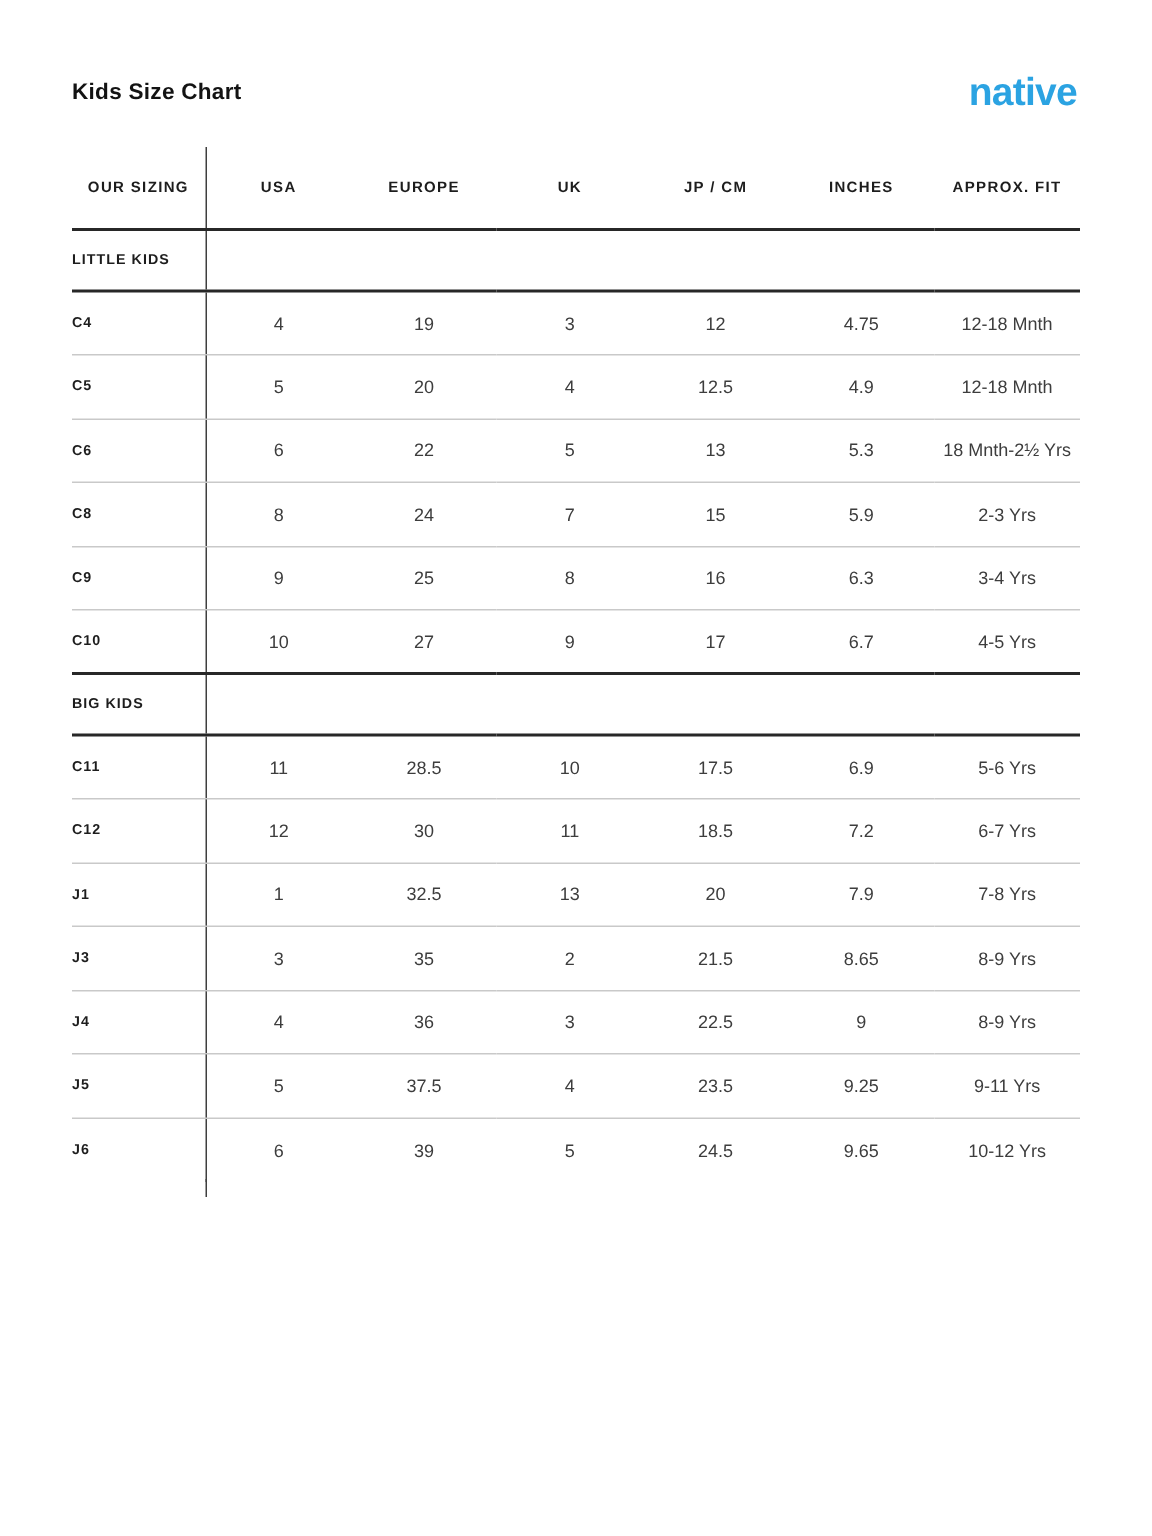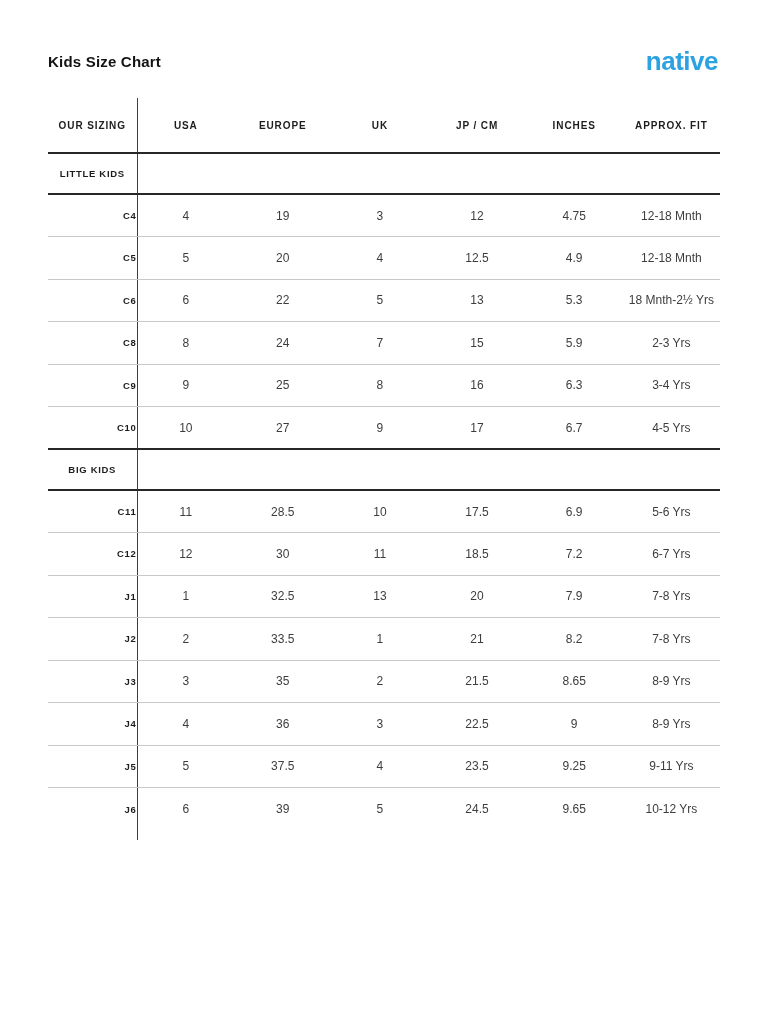--- a/index.html
+++ b/index.html
@@ -58,27 +58,27 @@
     vertical-align: middle;
     border-bottom: 2px solid #272727;
     white-space: nowrap;
   }
   tr.section-row td {
     height: 41px;
     border-top: 2px solid #272727;
     border-bottom: 2px solid #272727;
     vertical-align: middle;
   }
-  tr.section-row td.row-label { text-align: center; }
+  tr.section-row td.row-label { text-align: left; }
   td.row-label {
     font-size: 9.5px;
     font-weight: 700;
     letter-spacing: 0.7px;
     color: #1d1d1d;
-    text-align: right;
+    text-align: left;
     white-space: nowrap;
   }
   tr.data-row td {
     height: 42.5px;
     vertical-align: middle;
     border-bottom: 1px solid #c9c9c9;
   }
   tr.data-row td.value {
     font-size: 12px;
     color: #3d3d3d;
@@ -210,29 +210,20 @@
           <tr class="data-row">
             <td class="row-label">J1</td>
             <td class="value">1</td>
             <td class="value">32.5</td>
             <td class="value">13</td>
             <td class="value">20</td>
             <td class="value">7.9</td>
             <td class="value">7-8 Yrs</td>
           </tr>
           <tr class="data-row">
-            <td class="row-label">J2</td>
-            <td class="value">2</td>
-            <td class="value">33.5</td>
-            <td class="value">1</td>
-            <td class="value">21</td>
-            <td class="value">8.2</td>
-            <td class="value">7-8 Yrs</td>
-          </tr>
-          <tr class="data-row">
             <td class="row-label">J3</td>
             <td class="value">3</td>
             <td class="value">35</td>
             <td class="value">2</td>
             <td class="value">21.5</td>
             <td class="value">8.65</td>
             <td class="value">8-9 Yrs</td>
           </tr>
           <tr class="data-row">
             <td class="row-label">J4</td>

